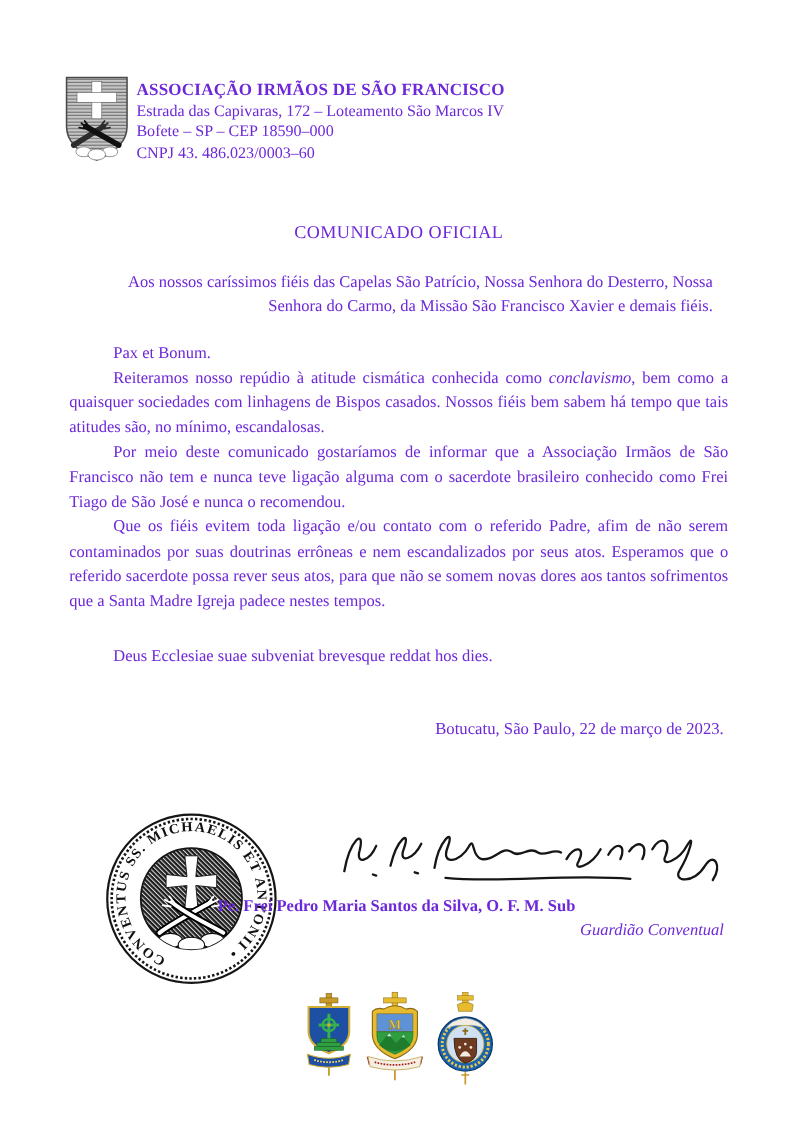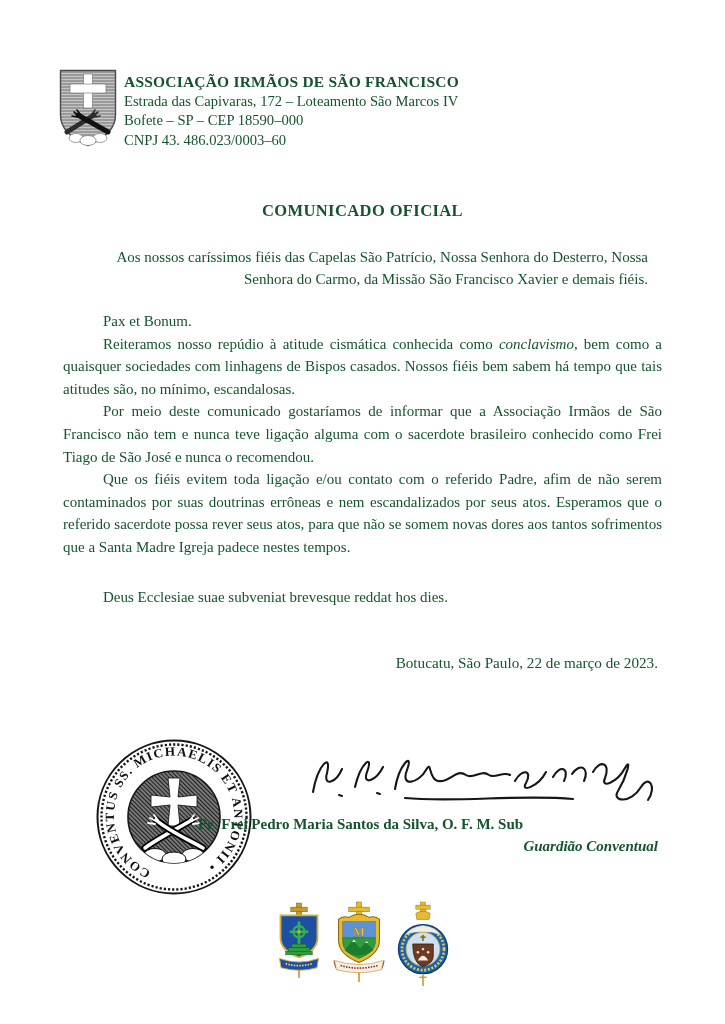--- a/index.html
+++ b/index.html
@@ -1,44 +1,44 @@
 <!DOCTYPE html>
 <html><head>
 <meta charset="utf-8">
 <style>
   html,body{margin:0;padding:0;background:#ffffff;}
   .page{
     position:relative;width:725px;height:1024px;margin:0 auto;background:#ffffff;
-    font-family:"Liberation Serif", serif;color:#14532d;overflow:hidden;
+    font-family:"Liberation Serif", serif;color:#6d28d9;overflow:hidden;
   }
   
   .letterhead{position:absolute;left:58px;top:68px;display:flex;}
   .letterhead .logo{width:60px;height:80px;flex:0 0 auto;}
   .letterhead .head-text{margin-left:6px;padding-top:4px;line-height:19.6px;}
   .org-name{font-weight:bold;font-size:15.5px;letter-spacing:.2px;}
   .addr{font-size:14.6px;}
   
   .doc-title{position:absolute;left:0;top:201px;width:725px;text-align:center;
-    font-weight:bold;font-size:16.5px;letter-spacing:.4px;}
+    font-weight:normal;font-size:16.5px;letter-spacing:.4px;}
   
   .salutation{position:absolute;left:77px;top:246px;width:571px;text-align:right;
     font-size:15px;line-height:22px;}
   
   .body-text{position:absolute;left:63px;top:310px;width:599px;
     font-size:15px;line-height:22.6px;text-align:justify;}
   .body-text p{margin:0;text-indent:40px;}
   .latin{position:absolute;left:103px;top:589px;font-size:15px;}
   .dateline{position:absolute;left:63px;top:654px;width:595px;text-align:right;font-size:15.2px;}
   
   .seal{position:absolute;left:95px;top:738px;width:158px;height:158px;}
   .signature{position:absolute;left:305px;top:742px;width:360px;height:72px;}
   .signatory-name{position:absolute;left:63px;top:816px;width:595px;text-align:center;
     font-weight:bold;font-size:15px;}
   .signatory-title{position:absolute;left:63px;top:838px;width:595px;text-align:right;
-    font-style:italic;font-size:15px;font-weight:bold;}
+    font-style:italic;font-size:15px;}
   
   .emblem-row{position:absolute;left:0;top:901px;width:725px;display:flex;
     justify-content:center;align-items:flex-start;gap:11px;}
   .emblem-row svg{display:block;}
 </style>
 </head>
 <body>
 
 <div class="page">
 

